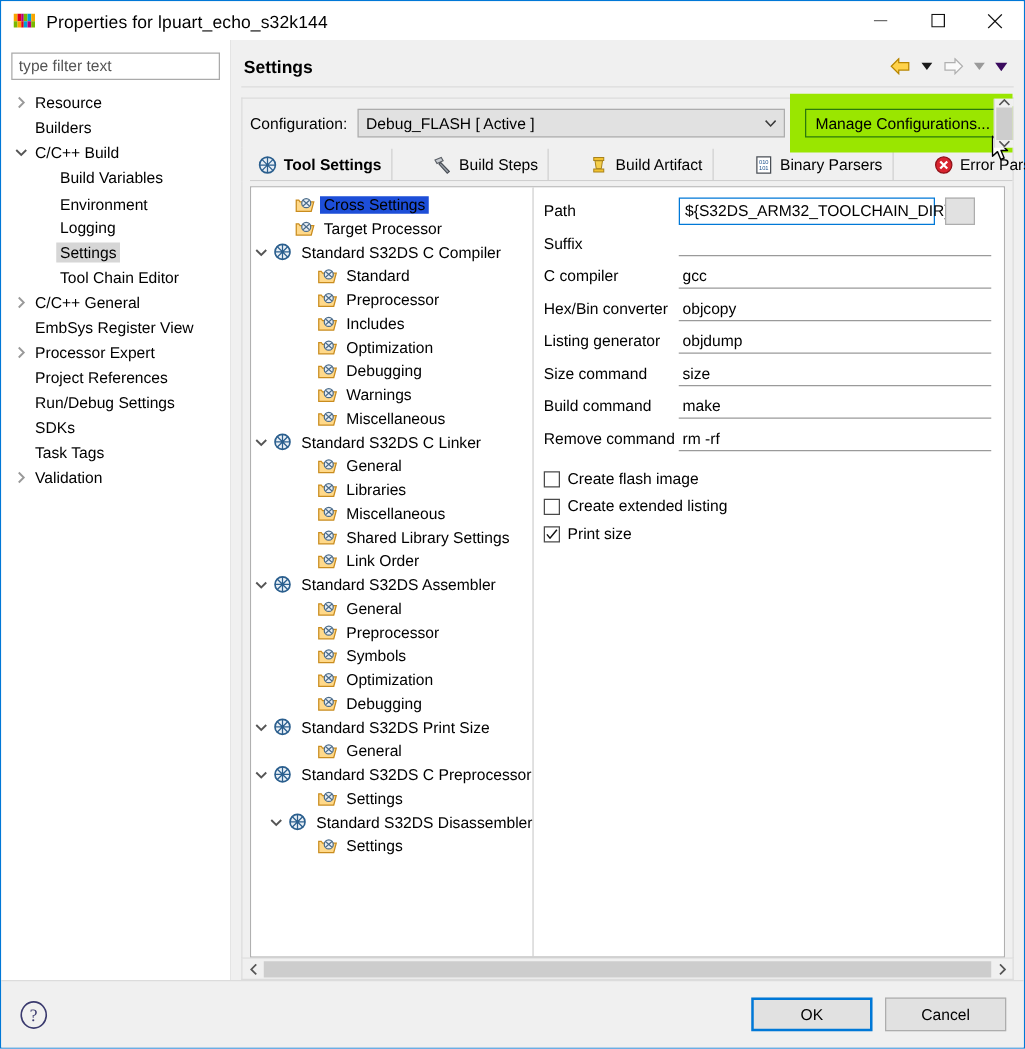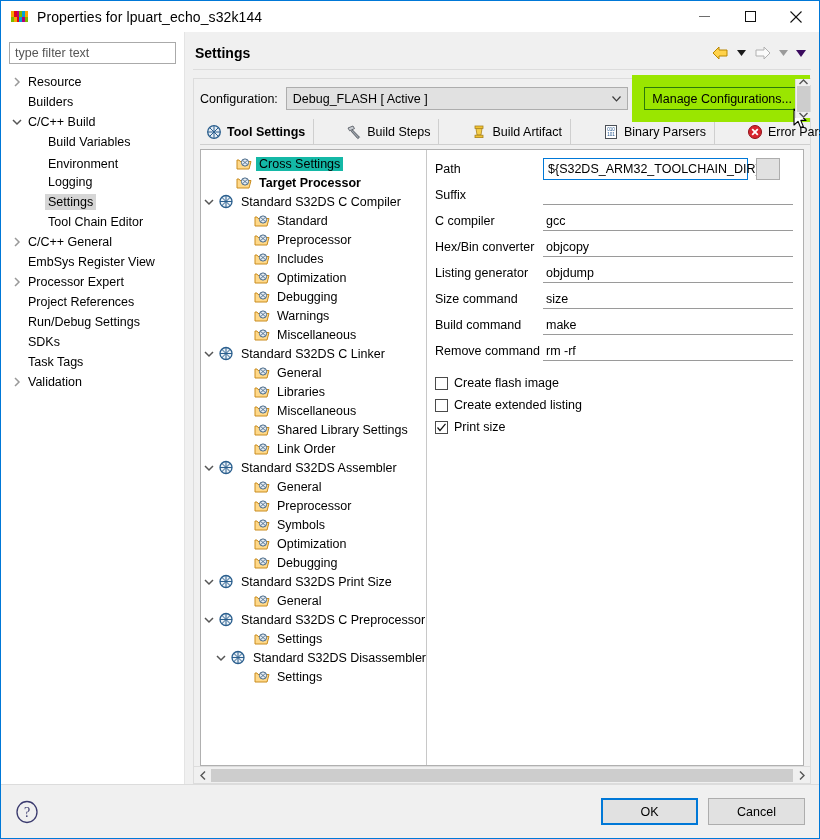--- a/index.html
+++ b/index.html
@@ -223,21 +223,21 @@
   .t-item .texp {
     width: 16px; min-width: 16px;
     display: flex; align-items: center; justify-content: center;
   }
   .t-item .ticn {
     width: 18px; min-width: 18px;
     display: flex; align-items: center; justify-content: center;
     margin-right: 3px;
   }
   .t-item .tlab { padding: 0 3px; }
-  .t-item.sel .tlab { background: #14b8a6; }
+  .t-item.sel .tlab { background: #1d4ed8; }
 
   
   #form {
     flex: 1; min-width: 0;
     background: #fff;
     padding: 6px 10px 0 8px;
     overflow: hidden;
   }
   .frow {
     display: flex; align-items: center;
@@ -610,21 +610,21 @@
                   <span class="texp"></span>
                   <span class="ticn">
                     <svg width="16" height="15" viewBox="0 0 16 15">
                       <path d="M1 4 L1 13 L13 13 L15 5.5 L4 5.5 L3 4 Z" fill="#ffd98a" stroke="#c98c1e" stroke-width="1"></path>
                       <circle cx="9" cy="6.5" r="3.6" fill="#e8eef4" stroke="#4a6b8a" stroke-width="1"></circle>
                       <path d="M6.4 4.2 L11.6 8.8 M11.6 4.2 L6.4 8.8" stroke="#4a6b8a" stroke-width="0.9"></path>
                     </svg>
                   </span>
                   <span class="tlab">Cross Settings</span>
                 </div>
-                <div class="t-item" style="padding-left: 18px; font-weight: bold;">
+                <div class="t-item" style="padding-left: 18px;">
                   <span class="texp"></span>
                   <span class="ticn">
                     <svg width="16" height="15" viewBox="0 0 16 15">
                       <path d="M1 4 L1 13 L13 13 L15 5.5 L4 5.5 L3 4 Z" fill="#ffd98a" stroke="#c98c1e" stroke-width="1"></path>
                       <circle cx="9" cy="6.5" r="3.6" fill="#e8eef4" stroke="#4a6b8a" stroke-width="1"></circle>
                       <path d="M6.4 4.2 L11.6 8.8 M11.6 4.2 L6.4 8.8" stroke="#4a6b8a" stroke-width="0.9"></path>
                     </svg>
                   </span>
                   <span class="tlab">Target Processor</span>
                 </div>

